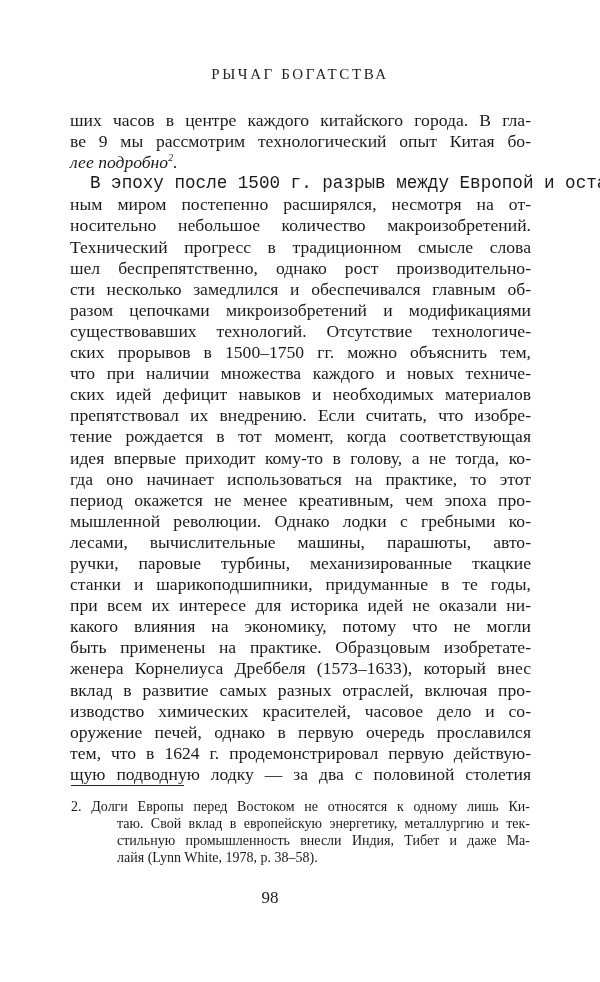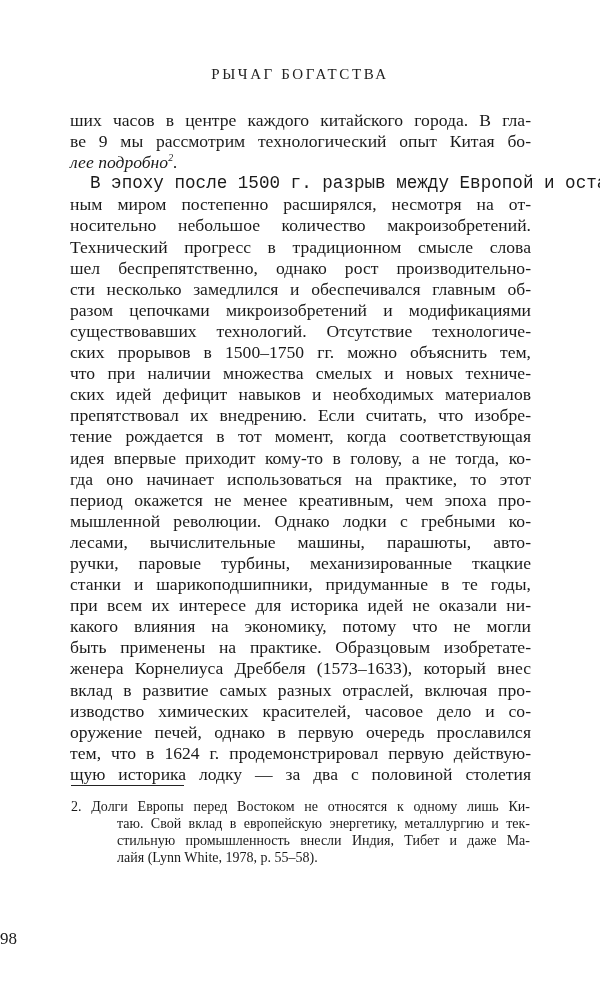--- a/index.html
+++ b/index.html
@@ -24,67 +24,66 @@
     border-top: 1px solid #222;
   }
   .footnote {
     position: absolute; top: 798px; left: 71px; width: 459px;
     font-size: 14px; line-height: 17px;
   }
   .fn-line { display: block; white-space: nowrap; text-align: justify; text-align-last: justify; height: 17px; }
   .fn-line.cont { padding-left: 46px; }
   .fn-line.last { text-align-last: left; }
   .folio {
-    position: absolute; top: 888px; left: 0; width: 540px; 
+    position: absolute; top: 888px; left: 0; width: 540px; text-align: center;
     font-size: 17px;
-    margin-top: 41px;
   }
 </style>
 </head>
 <body>
 
 <div class="running-head">РЫЧАГ БОГАТСТВА</div>
 
 <div class="body-text">
   <span class="line">ших часов в центре каждого китайского города. В гла-</span>
   <span class="line">ве 9 мы рассмотрим технологический опыт Китая бо-</span>
   <span class="line last"><span>лее подробно</span><sup>2</sup><span>.</span></span>
   <span class="line indent">В эпоху после 1500 г. разрыв между Европой и осталь-</span>
   <span class="line">ным миром постепенно расширялся, несмотря на от-</span>
   <span class="line">носительно небольшое количество макроизобретений.</span>
   <span class="line">Технический прогресс в традиционном смысле слова</span>
   <span class="line">шел беспрепятственно, однако рост производительно-</span>
   <span class="line">сти несколько замедлился и обеспечивался главным об-</span>
   <span class="line">разом цепочками микроизобретений и модификациями</span>
   <span class="line">существовавших технологий. Отсутствие технологиче-</span>
   <span class="line">ских прорывов в 1500–1750 гг. можно объяснить тем,</span>
-  <span class="line">что при наличии множества смелых и новых техниче-</span>
+  <span class="line">что при наличии множества каждого и новых техниче-</span>
   <span class="line">ских идей дефицит навыков и необходимых материалов</span>
   <span class="line">препятствовал их внедрению. Если считать, что изобре-</span>
   <span class="line">тение рождается в тот момент, когда соответствующая</span>
   <span class="line">идея впервые приходит кому-то в голову, а не тогда, ко-</span>
   <span class="line">гда оно начинает использоваться на практике, то этот</span>
   <span class="line">период окажется не менее креативным, чем эпоха про-</span>
   <span class="line">мышленной революции. Однако лодки с гребными ко-</span>
   <span class="line">лесами, вычислительные машины, парашюты, авто-</span>
   <span class="line">ручки, паровые турбины, механизированные ткацкие</span>
   <span class="line">станки и шарикоподшипники, придуманные в те годы,</span>
   <span class="line">при всем их интересе для историка идей не оказали ни-</span>
   <span class="line">какого влияния на экономику, потому что не могли</span>
   <span class="line">быть применены на практике. Образцовым изобретате-</span>
   <span class="line">женера Корнелиуса Дреббеля (1573–1633), который внес</span>
   <span class="line">вклад в развитие самых разных отраслей, включая про-</span>
   <span class="line">изводство химических красителей, часовое дело и со-</span>
   <span class="line">оружение печей, однако в первую очередь прославился</span>
   <span class="line">тем, что в 1624 г. продемонстрировал первую действую-</span>
-  <span class="line">щую историка лодку — за два с половиной столетия</span>
+  <span class="line">щую подводную лодку — за два с половиной столетия</span>
 </div>
 
 <div class="fn-rule"></div>
 
 <div class="footnote">
   <span class="fn-line"><span>2.</span> <span>Долги Европы перед Востоком не относятся к одному лишь Ки-</span></span>
   <span class="fn-line cont">таю. Свой вклад в европейскую энергетику, металлургию и тек-</span>
   <span class="fn-line cont">стильную промышленность внесли Индия, Тибет и даже Ма-</span>
-  <span class="fn-line cont last">лайя (Lynn White, 1978, p. 55–58).</span>
+  <span class="fn-line cont last">лайя (Lynn White, 1978, p. 38–58).</span>
 </div>
 
 <div class="folio">98</div>
 
 </body></html>

